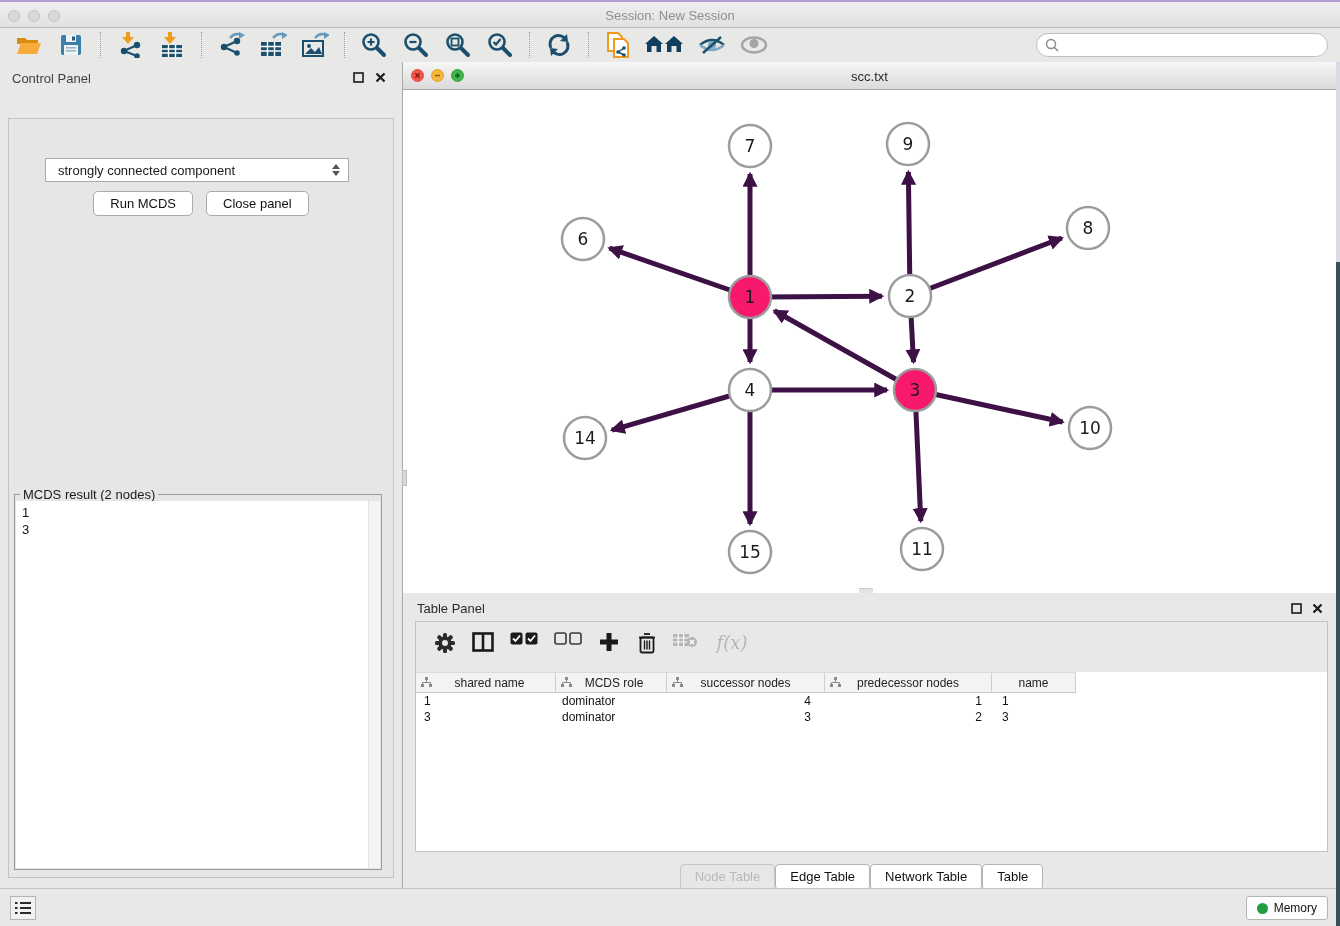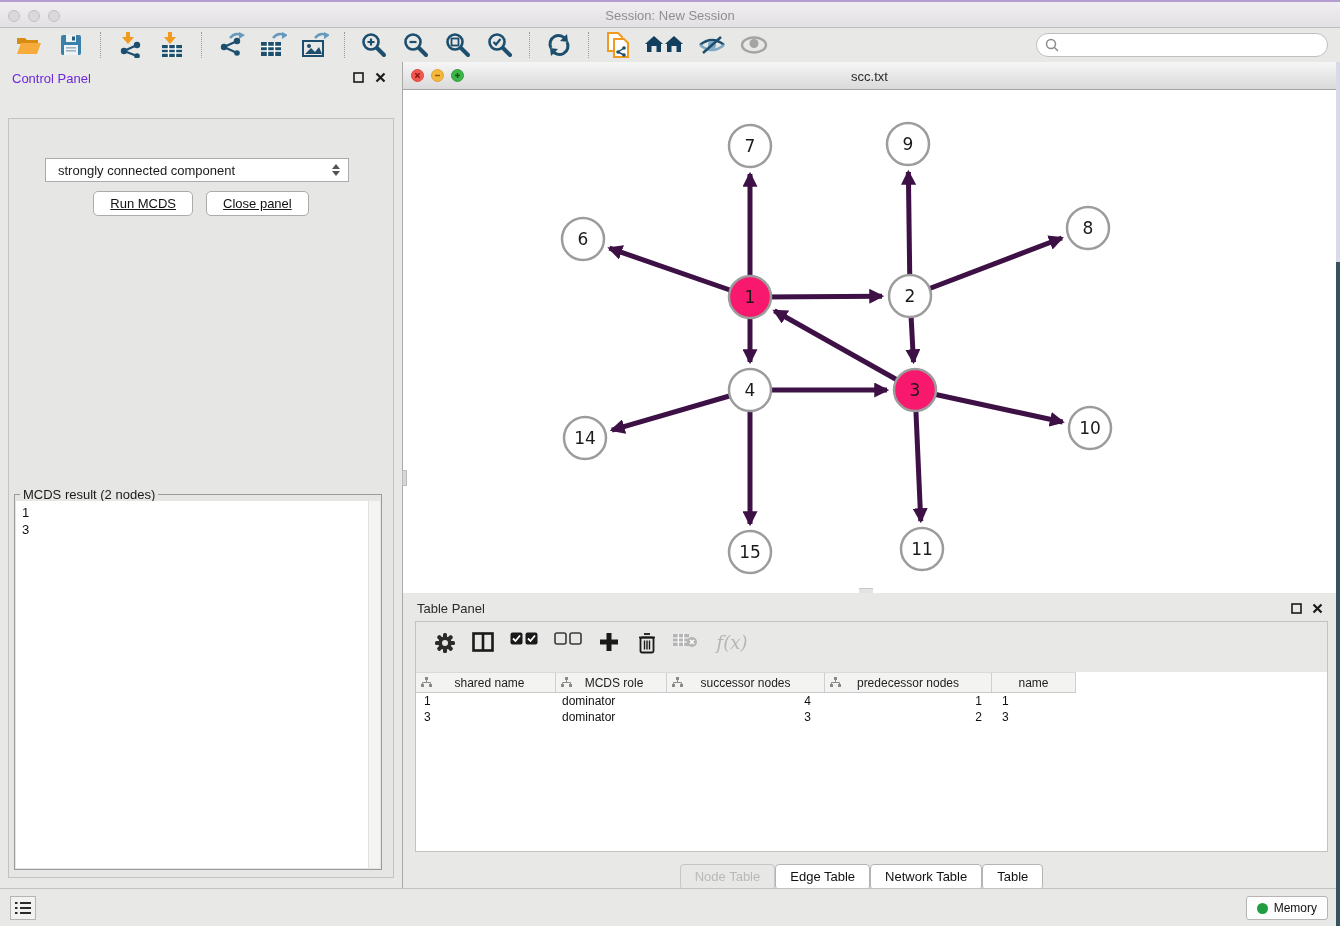--- a/index.html
+++ b/index.html
@@ -18,35 +18,35 @@
     display:flex; align-items:center; padding-left:8px; }
   .tbtn { width:34px; height:30px; display:flex; align-items:center; justify-content:center; flex:0 0 auto; margin:0 4px; cursor:default; }
   .tsep { width:1px; height:26px; border-left:1px dotted #9a9a9a; margin:0 8px; flex:0 0 auto; }
   #search-wrap { position:absolute; right:12px; top:5px; width:292px; height:24px; background:#fff;
     border:1px solid #bfbfbf; border-radius:12px; display:flex; align-items:center; padding-left:8px; }
   #search-wrap input { border:none; outline:none; background:transparent; font-size:12px; width:250px; margin-left:5px; font-family:"Liberation Sans",sans-serif; }
 
   
   #control-panel { position:absolute; left:0; top:62px; width:403px; height:826px; background:#e8e8e6; border-right:1px solid #a9a9a9; }
   #cp-header { position:relative; height:32px; }
-  #cp-header .ptitle { position:absolute; left:12px; top:9px; font-size:13px; color:#6d28d9; }
+  #cp-header .ptitle { position:absolute; left:12px; top:9px; font-size:13px; color:#404040; }
   .panel-float { position:absolute; top:9px; } .panel-close { position:absolute; top:9px; }
   .tabrow { position:absolute; left:0; right:0; top:33px; display:flex; justify-content:center; z-index:2; }
   .tab { background:#fff; border:1px solid #b4b4b4; border-bottom:none; padding:4px 14px 5px; font-size:13px;
     border-radius:4px 4px 0 0; margin:0 1px; color:#111; cursor:default; }
   .tab.selected { background:#e7e7e5; color:#b9b9b9; border-color:#c6c6c6; }
   #cp-body { position:absolute; left:8px; right:8px; top:56px; bottom:10px; border:1px solid #c3c3c3; background:#e6e6e4; }
   #opt-label { margin-top:18px; text-align:center; font-size:13px; color:#1a1a1a; }
   #criterion-select { position:absolute; left:36px; right:44px; top:39px; height:24px; background:#fff;
     border:1px solid #ababab; border-radius:0; display:flex; align-items:center; padding:0 8px 0 12px; font-size:13px; }
   #criterion-select .grow { flex:1; }
   .updown { display:flex; flex-direction:column; gap:2px; }
   .updown .up { width:0; height:0; border-left:4px solid transparent; border-right:4px solid transparent; border-bottom:5px solid #555; }
   .updown .down { width:0; height:0; border-left:4px solid transparent; border-right:4px solid transparent; border-top:5px solid #555; }
-  #cp-buttons { position:absolute; left:0; right:0; top:72px; display:flex; justify-content:center; gap:13px;text-decoration:underline; }
+  #cp-buttons { position:absolute; left:0; right:0; top:72px; display:flex; justify-content:center; gap:13px; }
   .btn { background:#fff; border:1px solid #ababab; border-radius:5px; padding:4px 16px; font-size:13px; color:#111; cursor:default; }
   #result-fieldset { position:absolute; left:5px; right:11px; top:375px; bottom:7px; border:1px solid #9a9a9a; }
   #result-legend { position:absolute; top:-8px; left:5px; background:#e6e6e4; padding:0 3px; font-size:13px; color:#1a1a1a; }
   #result-inner { position:absolute; left:1px; right:1px; top:6px; bottom:1px; background:#fff; }
   #result-lines { padding:3px 6px; font-size:13px; line-height:17px; color:#111; }
   #result-scrollbar { position:absolute; right:0; top:0; bottom:0; width:12px; background:#f4f4f3; border-left:1px solid #e2e2e2; }
 
   
   #network-window { position:absolute; left:403px; top:62px; width:933px; height:531px; }
   #nw-titlebar { position:relative; height:28px; background:linear-gradient(#f6f6f6,#dadada); border-bottom:1px solid #a6a6a6; }

